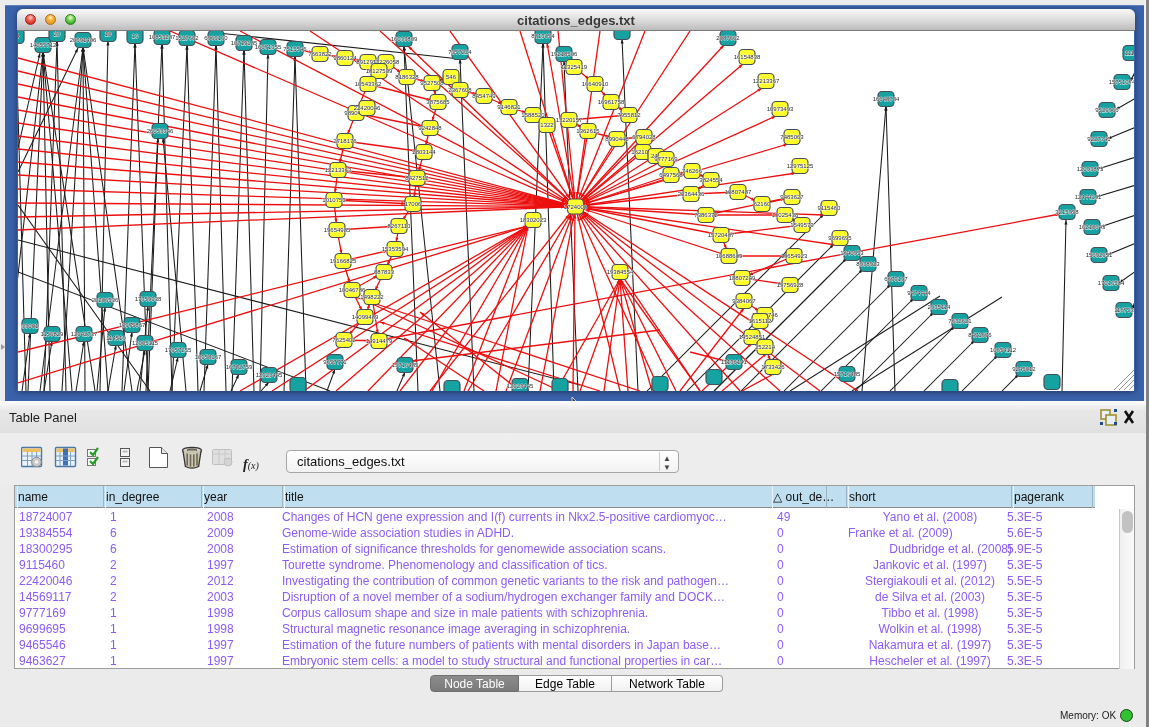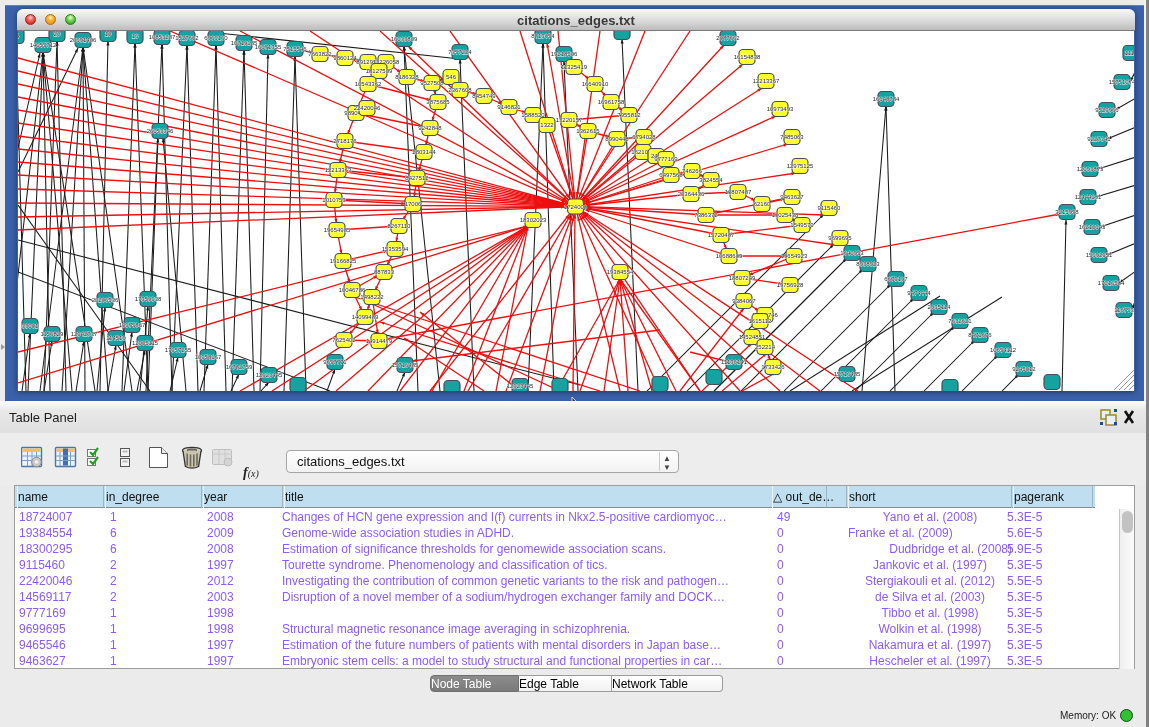--- a/index.html
+++ b/index.html
@@ -32,21 +32,21 @@
 
 #tbl{position:absolute;left:14px;top:84px;width:1121px;height:184px;background:#fff;border:1px solid #9d9d9d;border-right:1px solid #9d9d9d}
 .hrow{position:absolute;left:0px;top:0px;height:22px;background:#bfdeef;border-bottom:1px solid #8a8a8a;font-size:12px;color:#111}
 .hc{position:absolute;top:0;height:22px;line-height:22px;border-right:1px solid #9ab4c4;border-left:1px solid #e8f4fa}
 .row{position:absolute;font-size:12px;color:#8b5cf6;height:16px;line-height:16px;white-space:nowrap}
 .c{position:absolute;overflow:hidden}
 #vsb{position:absolute;left:1104px;top:23px;width:15px;height:160px;background:linear-gradient(90deg,#efefef,#fbfbfb);border-left:1px solid #c8c8c8}
 #vthumb{position:absolute;left:2px;top:2px;width:11px;height:22px;border-radius:6px;background:#c2c2c2}
 
 #tabs{position:absolute;left:430px;top:274px;height:17px;font-size:12px}
-.tab{float:left;height:17px;line-height:16px;text-align:left;border:1px solid #9b9b9b;border-left:none;background:linear-gradient(#fff,#f1f1f1)}
+.tab{float:left;height:17px;line-height:16px;text-align:center;border:1px solid #9b9b9b;border-left:none;background:linear-gradient(#fff,#f1f1f1)}
 .tab.first{border-left:1px solid #9b9b9b;border-radius:4px 0 0 4px}
 .tab.last{border-radius:0 4px 4px 0}
 .tab.sel{background:linear-gradient(#8c8c8c,#7a7a7a);color:#fff;border-color:#6f6f6f}
 
 #mem{position:absolute;left:1060px;top:309px;font-size:10px;color:#222}
 #memdot{position:absolute;left:1120px;top:308px;width:13px;height:13px;border-radius:50%;background:#2fc32f;border:1.5px solid #1d3d1d}
 .icon{position:absolute;top:13px}
 </style></head><body>
 <div id="stage">
 <div id="bluep"></div>
@@ -886,21 +886,21 @@
     <path d="M1 5 l2.4 15.5 q6.6 3.2 13.2 0 L19 5" fill="#c9c5b0" stroke="#333" stroke-width="1.3"></path>
     <path d="M5.2 7.5v12 M8.5 8.5v12 M11.8 8.5v12 M15 7.5v12" stroke="#6e6a58" stroke-width="1.6"></path>
    </g>
 
    <g transform="translate(191,0)" opacity="0.55">
     <rect x="0.5" y="3.5" width="19" height="15" rx="1" fill="#d5d5d5" stroke="#999"></rect>
     <path d="M0 8h20 M7 4v14 M13 4v14" stroke="#aaa"></path>
     <circle cx="16" cy="16" r="4" fill="#c0c0c0" stroke="#999"></circle>
    </g>
   </svg>
-  <div style="position:absolute;left:243px;top:32px;font-size:14px;font-style:italic;color:#222;font-family:'Liberation Serif',serif"><b><i>f</i></b><span style="font-size:10px">(x)</span></div>
+  <div style="position:absolute;left:243px;top:24px;font-size:14px;font-style:italic;color:#222;font-family:'Liberation Serif',serif"><b><i>f</i></b><span style="font-size:10px">(x)</span></div>
   <div id="combo">citations_edges.txt<div class="arr">▲<br>▼</div></div>
  </div>
  <div id="tbl">
   <div class="hrow" style="width:1080px">
           <div class="hc" style="left:2px;width:87px">name</div>
           <div class="hc" style="left:90px;width:97px">in_degree</div>
           <div class="hc" style="left:188px;width:80px">year</div>
           <div class="hc" style="left:269px;width:543px">title</div>
           <div class="hc" style="left:757px;width:75px">△ out_de…</div>
           <div class="hc" style="left:833px;width:164px">short</div>
@@ -957,20 +957,21 @@
           <span class="c" style="left:192px;width:75px">2003</span>
           <span class="c" style="left:267px;width:488px">Disruption of a novel member of a sodium/hydrogen exchanger family and DOCK…</span>
           <span class="c" style="left:762px;width:68px">0</span>
           <span class="c" style="left:833px;width:164px;text-align:center">de Silva et al. (2003)</span>
           <span class="c" style="left:992px;width:85px">5.3E-5</span>
         </div>
         <div class="row" style="left:0;top:119px;width:1100px">
           <span class="c" style="left:4px;width:85px">9777169</span>
           <span class="c" style="left:95px;width:90px">1</span>
           <span class="c" style="left:192px;width:75px">1998</span>
+          <span class="c" style="left:267px;width:488px">Corpus callosum shape and size in male patients with schizophrenia.</span>
           <span class="c" style="left:762px;width:68px">0</span>
           <span class="c" style="left:833px;width:164px;text-align:center">Tibbo et al. (1998)</span>
           <span class="c" style="left:992px;width:85px">5.3E-5</span>
         </div>
         <div class="row" style="left:0;top:135px;width:1100px">
           <span class="c" style="left:4px;width:85px">9699695</span>
           <span class="c" style="left:95px;width:90px">1</span>
           <span class="c" style="left:192px;width:75px">1998</span>
           <span class="c" style="left:267px;width:488px">Structural magnetic resonance image averaging in schizophrenia.</span>
           <span class="c" style="left:762px;width:68px">0</span>

